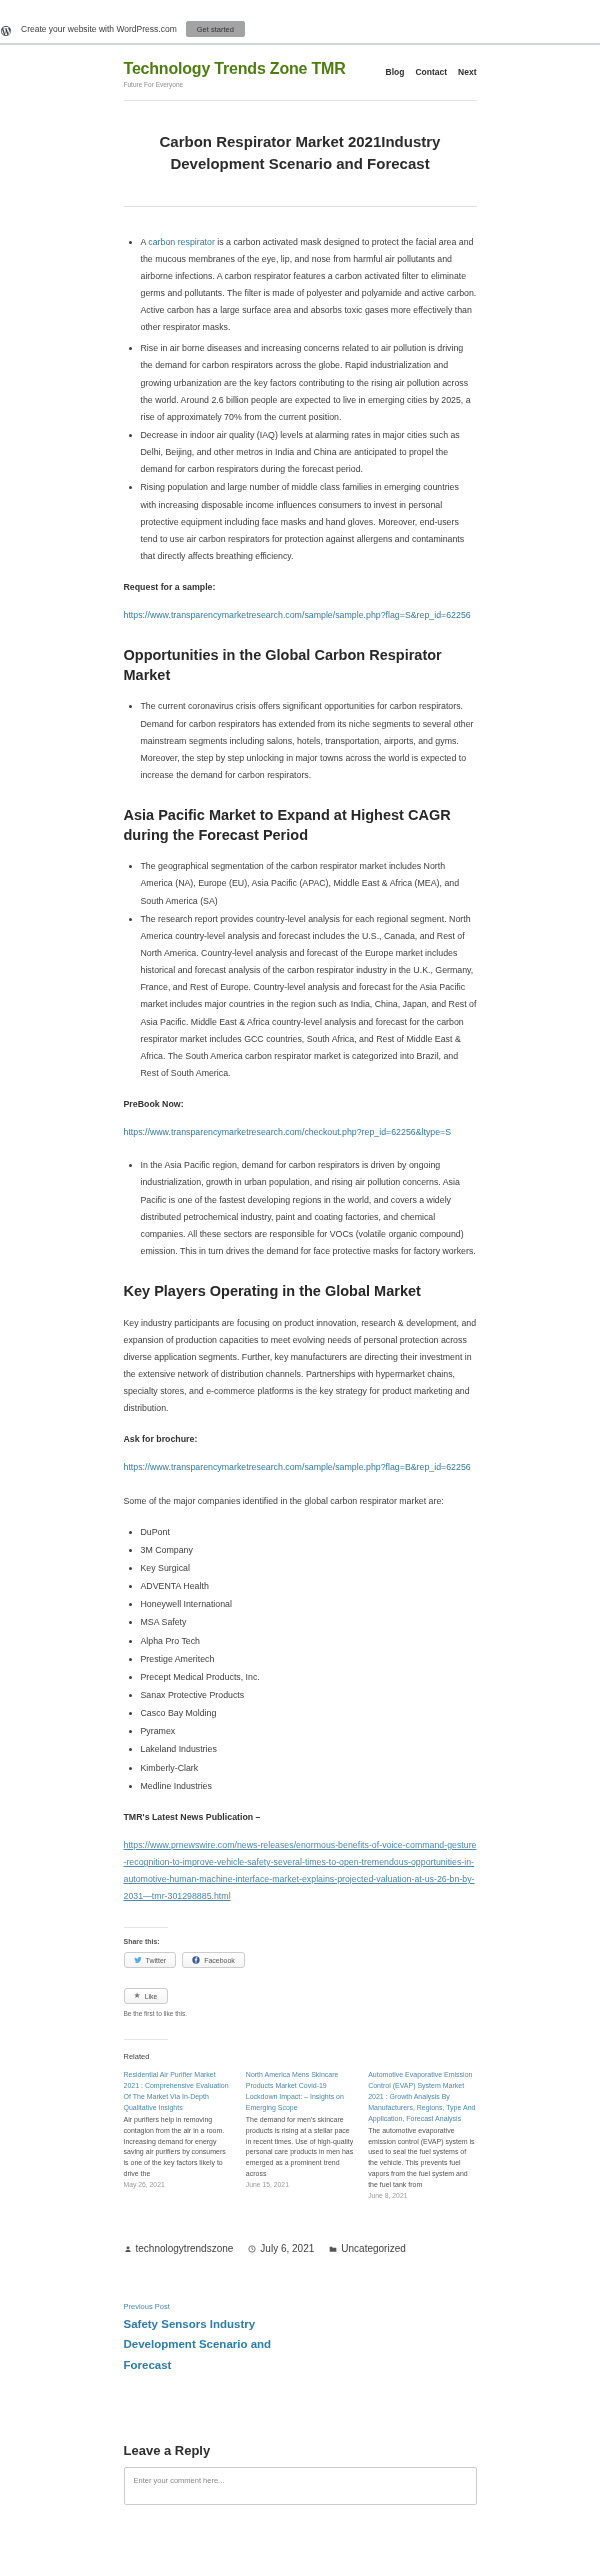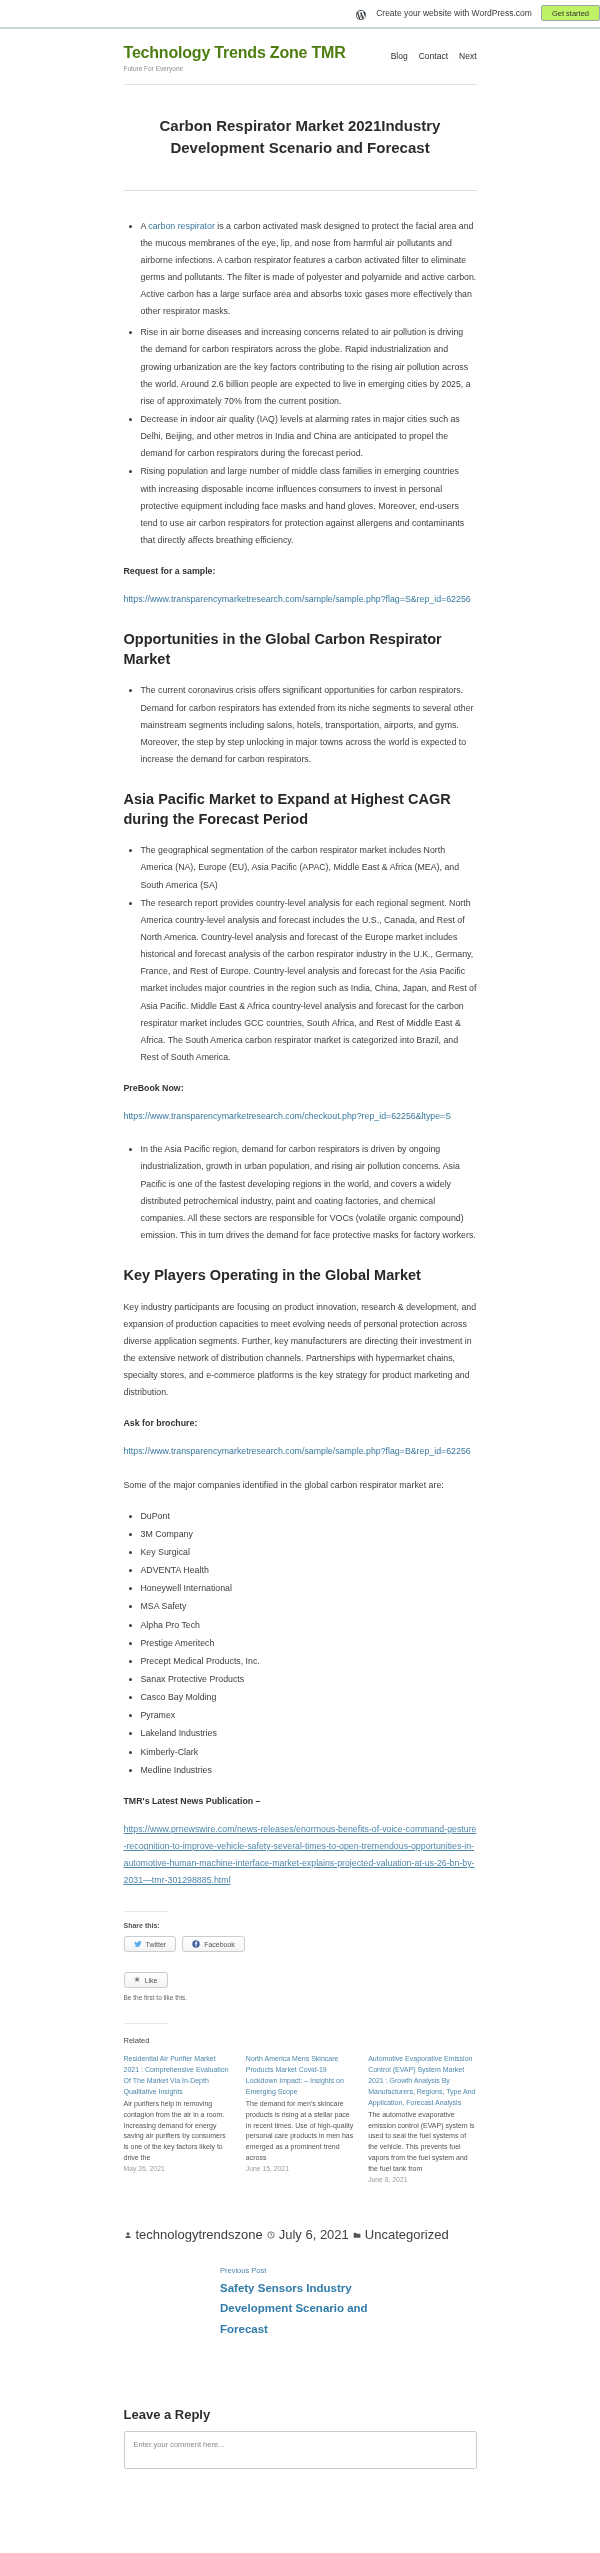--- a/index.html
+++ b/index.html
@@ -4,36 +4,36 @@
 <style>
   * { box-sizing: border-box; }
   html,body { margin:0; padding:0; }
   body {
     width:600px; background:#fff; color:#3d3d3d;
     font-family:"Liberation Sans", sans-serif;
   }
   a { text-decoration:none; cursor:pointer; }
 
   
-  .topbar { display:flex; align-items:center; justify-content:flex-end; gap:9px;
-    padding:5px 0 6px; border-bottom:2px solid #ccd5d8; background:#fff; }
+  .topbar { display:flex; align-items:center; justify-content:flex-start; gap:9px;
+    padding:5px 0 6px; border-bottom:2px solid #ccd5d8; background:#fff;margin-top:16px; }
   .topbar-text { font-size:8.5px; color:#3c3c3c; }
   .wp-logo { width:12px; height:12px; color:#2f3b40; }
   .get-started-btn { border:1px solid #99a6aa; border-radius:2px; padding:2.5px 10px;
-    font-size:7.5px; color:#333; background:#bef264; }
+    font-size:7.5px; color:#333; background:#a3a3a3; }
 
   .container { width:353px; margin:0 auto; }
 
   
   .site-header { display:flex; justify-content:space-between; align-items:flex-start;
     padding:15px 0 12px; border-bottom:1px solid #e2e2e2; }
   .site-title { font-size:16px; font-weight:bold; color:#4d7c0f; letter-spacing:-0.2px; }
   .site-tagline { font-size:6.5px; color:#8e8e8e; margin-top:3px; }
   .site-nav { display:flex; gap:11px; padding-top:7px; }
-  .site-nav a { font-size:8.5px; font-weight:normal; color:#2e2e2e; }
+  .site-nav a { font-size:8.5px; font-weight:bold; color:#2e2e2e; }
 
   
   .post-title { font-size:15px; font-weight:bold; color:#2c2c2c; text-align:center;
     line-height:1.45; margin:30px 18px 0; }
   .post-sep { border:none; border-top:1px solid #dedede; margin:31px 0 27px; }
 
   .bullets { margin:0 0 4px; padding-left:17px; }
   .bullets li { font-size:8.8px; line-height:1.95; color:#3d3d3d; margin:0 0 1px; }
   h2.section-heading { font-size:14.5px; font-weight:bold; color:#282828;
     line-height:1.35; margin:22px 0 13px; }
@@ -59,27 +59,27 @@
 
   
   .related-label { font-size:7.5px; font-weight:normal; color:#444; margin:12px 0 9px; }
   .related-grid { display:flex; gap:14px; }
   .related-card { width:112px; }
   .related-title { display:block; font-size:7px; line-height:1.55; color:#4d87ab; }
   .related-excerpt { font-size:7px; line-height:1.55; color:#535353; margin-top:1px; }
   .related-date { font-size:6.8px; color:#9b9b9b; line-height:1.55; }
 
   
-  .post-meta { display:flex; align-items:center; gap:4px; margin-top:42px;
-    font-size:13px; color:#3f3f3f; }
+  .post-meta { display:flex; align-items:center; gap:15px; margin-top:42px;
+    font-size:10px; color:#3f3f3f; }
   .meta-item { display:inline-flex; align-items:center; gap:4px; }
   .meta-item svg { width:8px; height:8px; color:#555; }
 
   
-  .post-nav { display:flex; justify-content:center; margin-top:24px; }
+  .post-nav { display:flex; justify-content:flex-start; margin-top:48px; }
   .post-nav-col { width:160px; }
   .post-nav-col.next { text-align:right; }
   .post-nav-label { font-size:7.5px; color:#4d87ab; }
   .post-nav-title { display:block; font-size:11.5px; font-weight:bold; color:#2f7cab;
     line-height:1.75; margin-top:3px; }
 
   
   .reply-heading { font-size:13px; font-weight:bold; color:#2e2e2e; margin:68px 0 9px; }
   .comment-box { width:100%; height:38px; border:1px solid #ccc; border-radius:2px;
     padding:8px 9px; font-size:7.5px; color:#555; resize:none; background:#fff;

